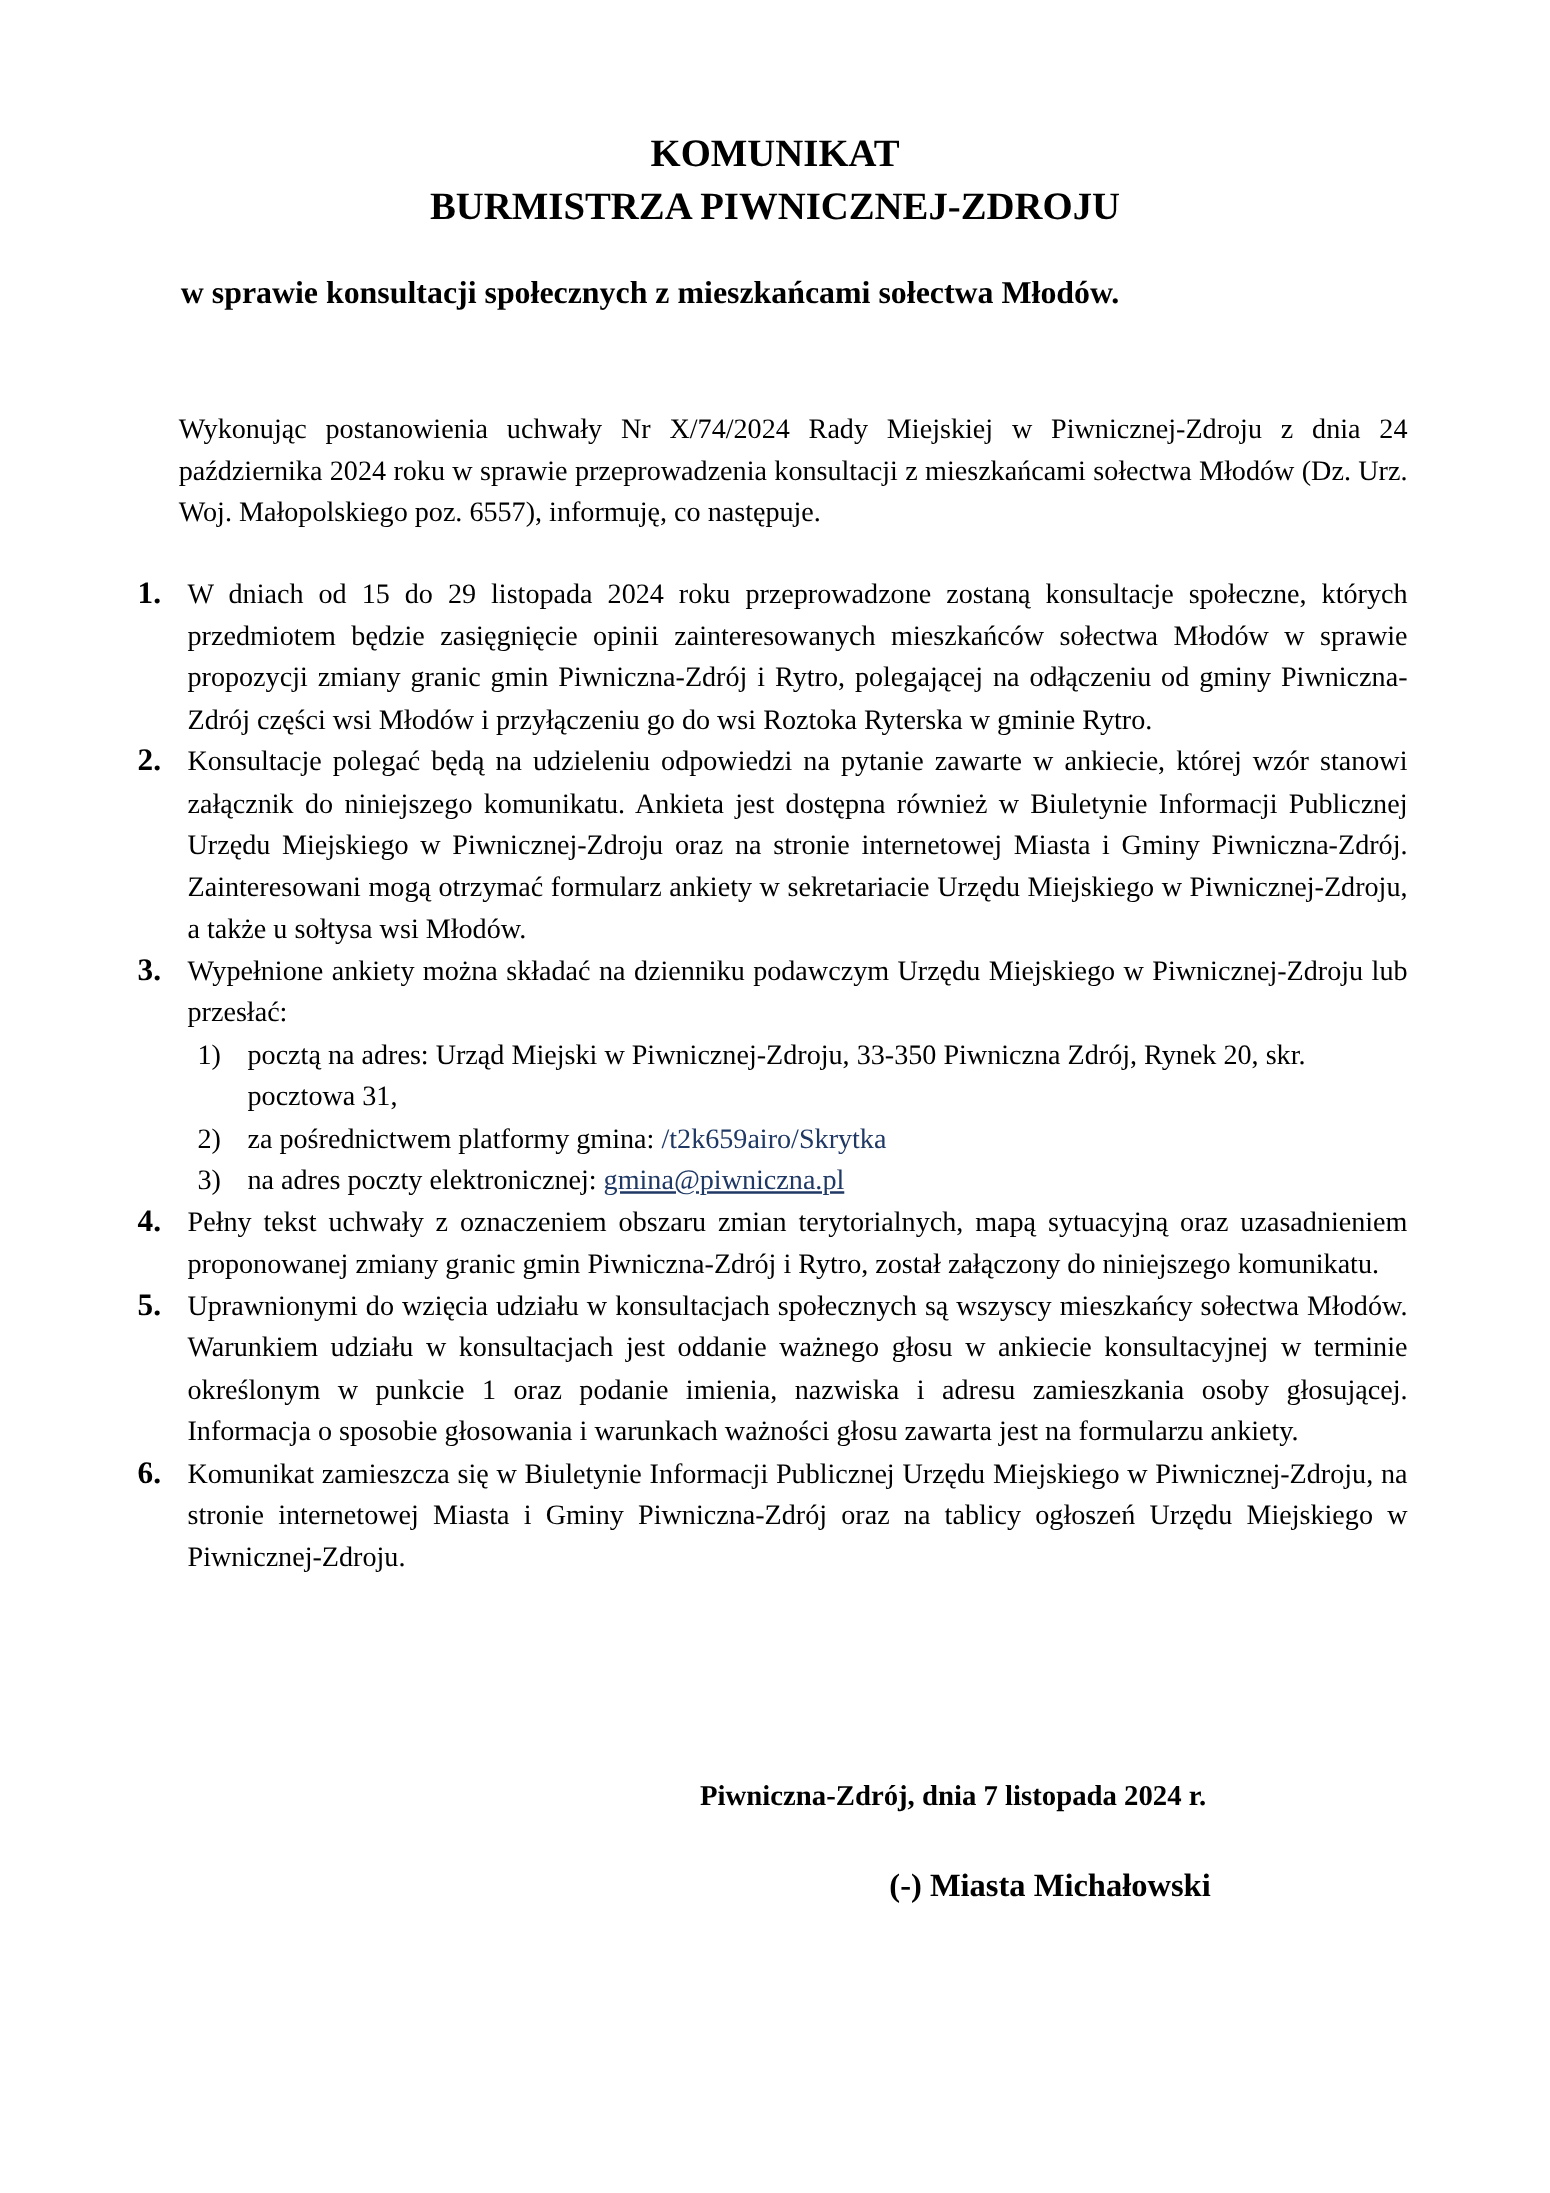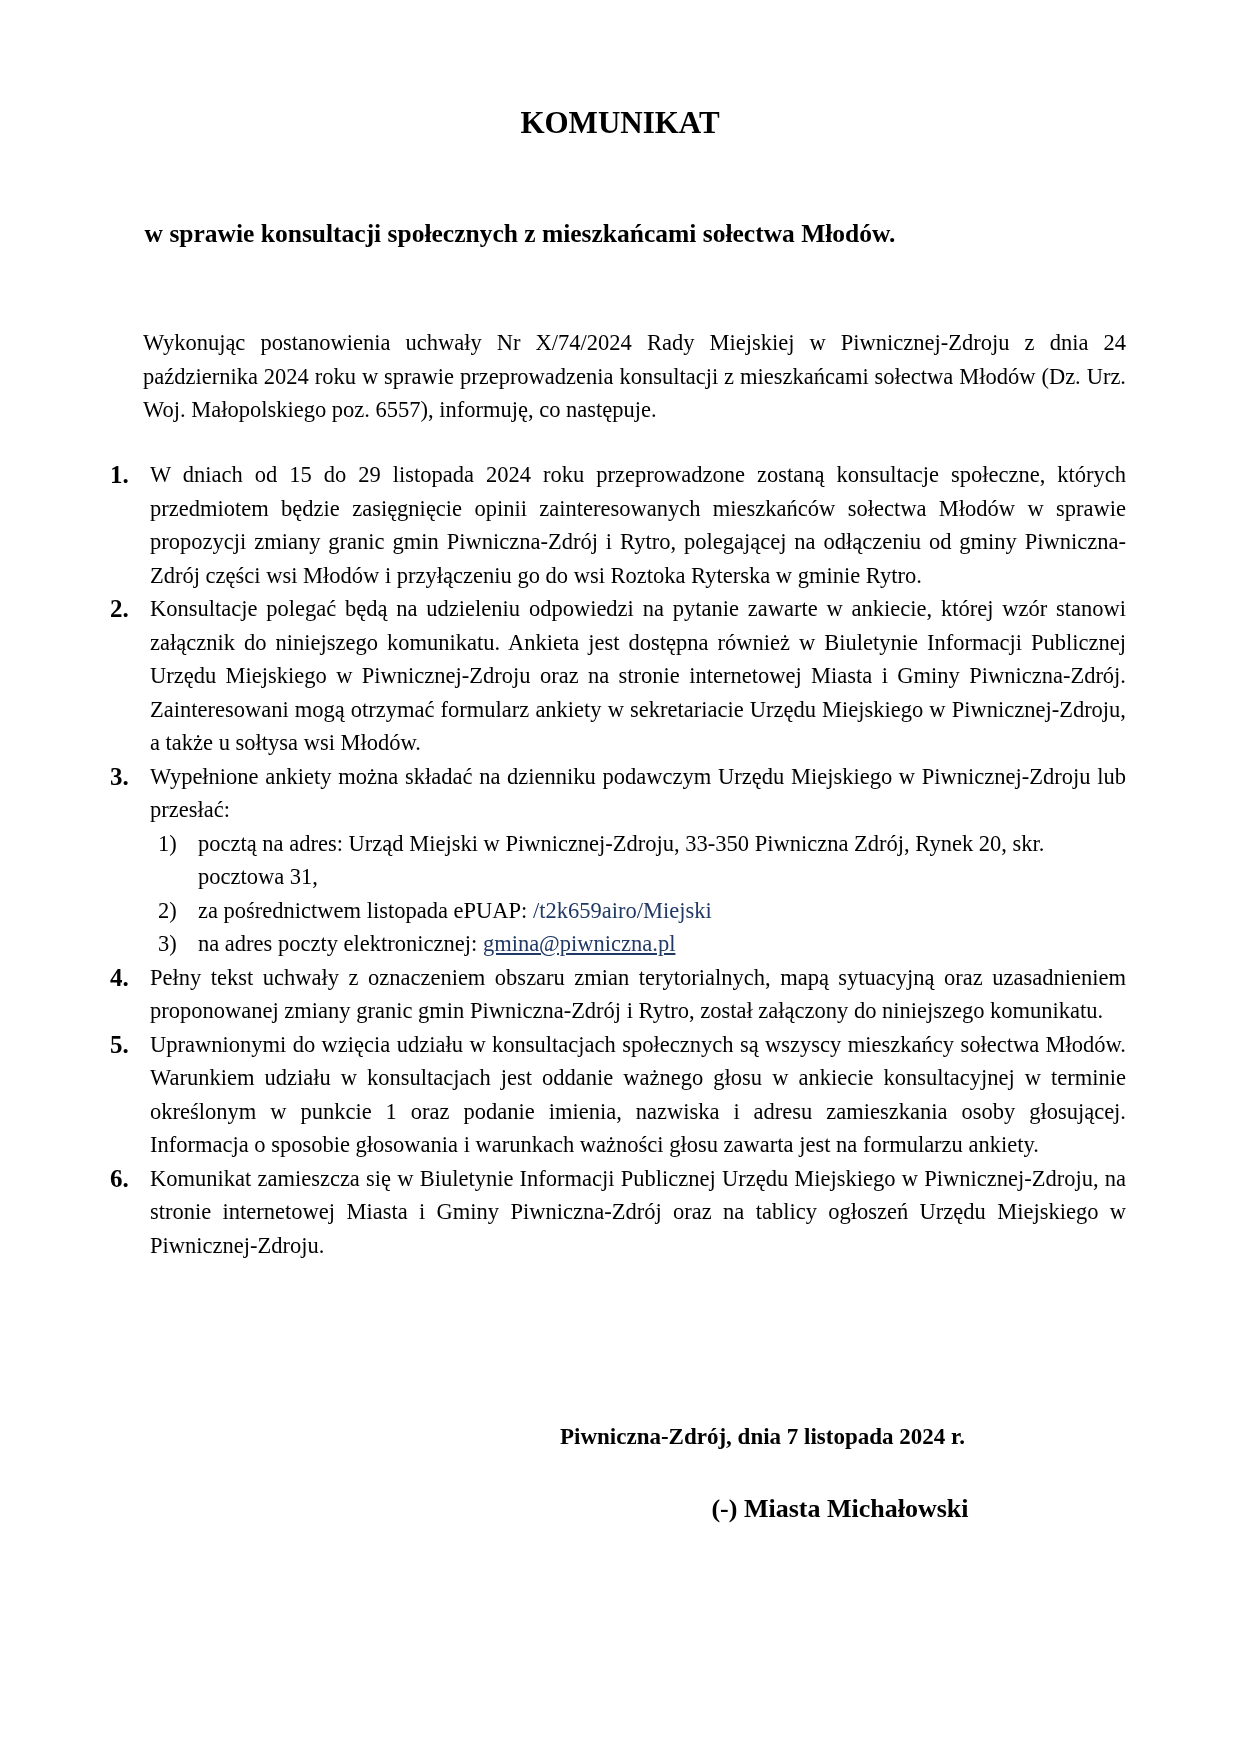--- a/index.html
+++ b/index.html
@@ -25,20 +25,21 @@
   .place-date { position: absolute; left: 560px; width: 560px; top: 1422px; text-align: left;
                 font-weight: bold; font-size: 23px; line-height: 30px; }
   .signature { position: absolute; left: 560px; width: 560px; top: 1492px; text-align: center;
                font-weight: bold; font-size: 26px; line-height: 34px; }
 </style>
 </head>
 <body>
 
 <div class="page">
   <div class="title t1">KOMUNIKAT</div>
+  <div class="title t2">BURMISTRZA PIWNICZNEJ-ZDROJU</div>
   <div class="subtitle">w sprawie konsultacji społecznych z mieszkańcami sołectwa Młodów.</div>
 
   <div class="intro">Wykonując postanowienia uchwały Nr X/74/2024 Rady Miejskiej w Piwnicznej-Zdroju z dnia 24 października 2024 roku w sprawie przeprowadzenia konsultacji z mieszkańcami sołectwa Młodów (Dz. Urz. Woj. Małopolskiego poz. 6557), informuję, co następuje.</div>
 
   <ol class="list">
     <li class="item">
       <span class="num">1.</span>
       <span>W dniach od 15 do 29 listopada 2024 roku przeprowadzone zostaną konsultacje społeczne, których przedmiotem będzie zasięgnięcie opinii zainteresowanych mieszkańców sołectwa Młodów w sprawie propozycji zmiany granic gmin Piwniczna-Zdrój i Rytro, polegającej na odłączeniu od gminy Piwniczna-Zdrój części wsi Młodów i przyłączeniu go do wsi Roztoka Ryterska w gminie Rytro.</span>
     </li>
     <li class="item">
@@ -48,21 +49,21 @@
     <li class="item">
       <span class="num">3.</span>
       <span>Wypełnione ankiety można składać na dzienniku podawczym Urzędu Miejskiego w Piwnicznej-Zdroju lub przesłać:</span>
       <ul class="sub">
         <li class="subitem">
           <span class="subnum">1)</span>
           <span>pocztą na adres: Urząd Miejski w Piwnicznej-Zdroju, 33-350 Piwniczna Zdrój, Rynek 20, skr. pocztowa 31,</span>
         </li>
         <li class="subitem">
           <span class="subnum">2)</span>
-          <span>za pośrednictwem listopada ePUAP: </span><span class="link">/t2k659airo/Miejski</span>
+          <span>za pośrednictwem platformy gmina: </span><span class="link">/t2k659airo/Skrytka</span>
         </li>
         <li class="subitem">
           <span class="subnum">3)</span>
           <span>na adres poczty elektronicznej: </span><a class="email">gmina@piwniczna.pl</a>
         </li>
       </ul>
     </li>
     <li class="item">
       <span class="num">4.</span>
       <span>Pełny tekst uchwały z oznaczeniem obszaru zmian terytorialnych, mapą sytuacyjną oraz uzasadnieniem proponowanej zmiany granic gmin Piwniczna-Zdrój i Rytro, został załączony do niniejszego komunikatu.</span>

